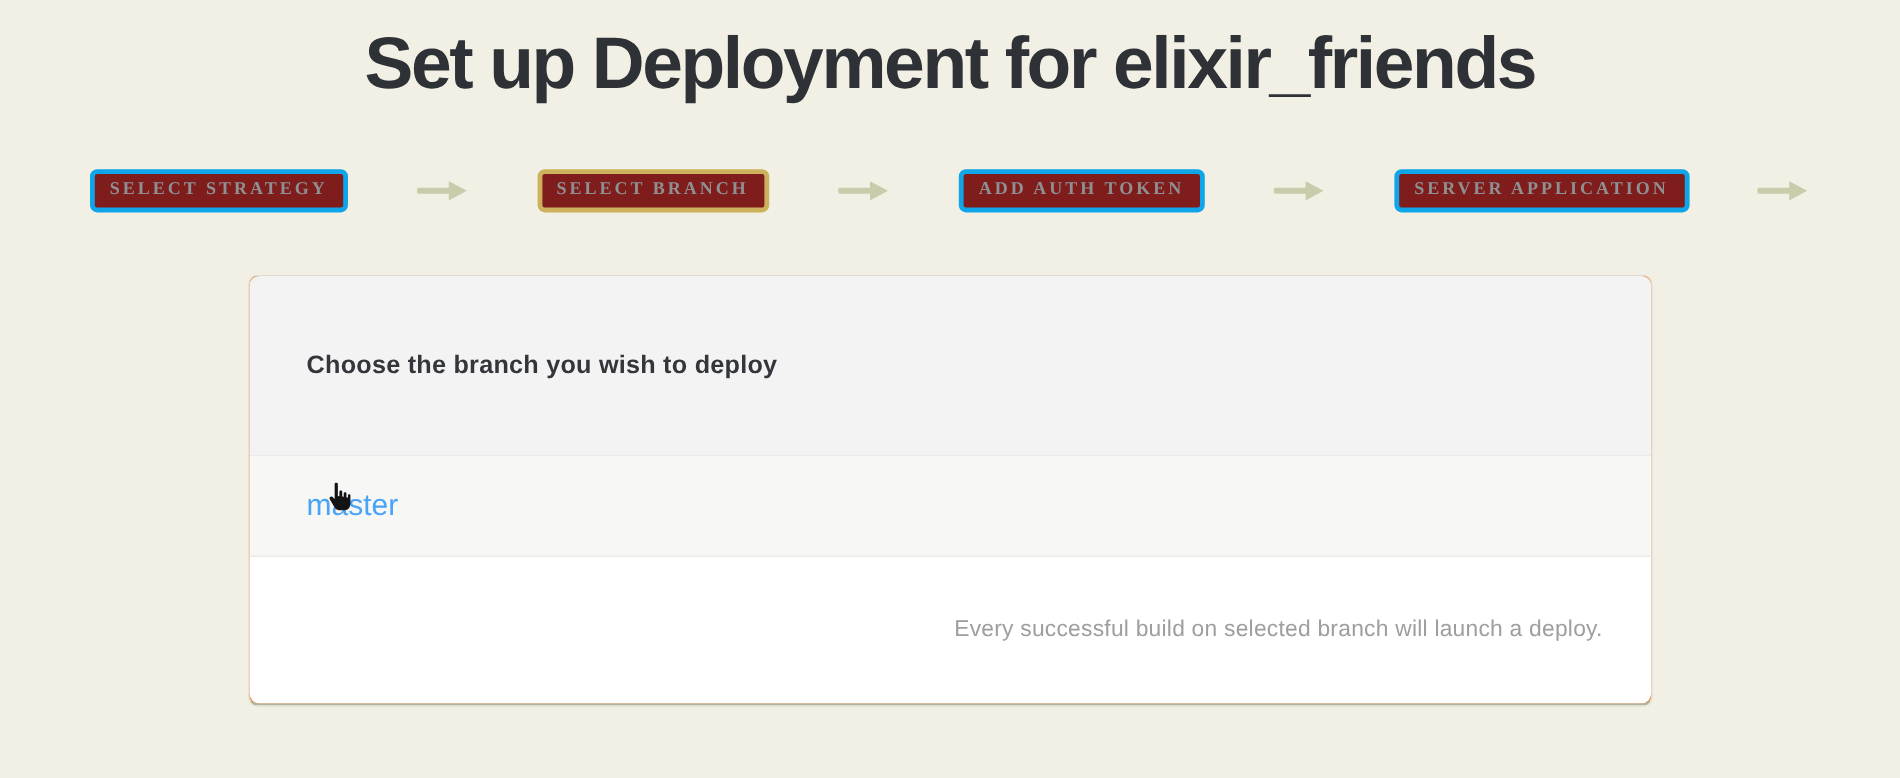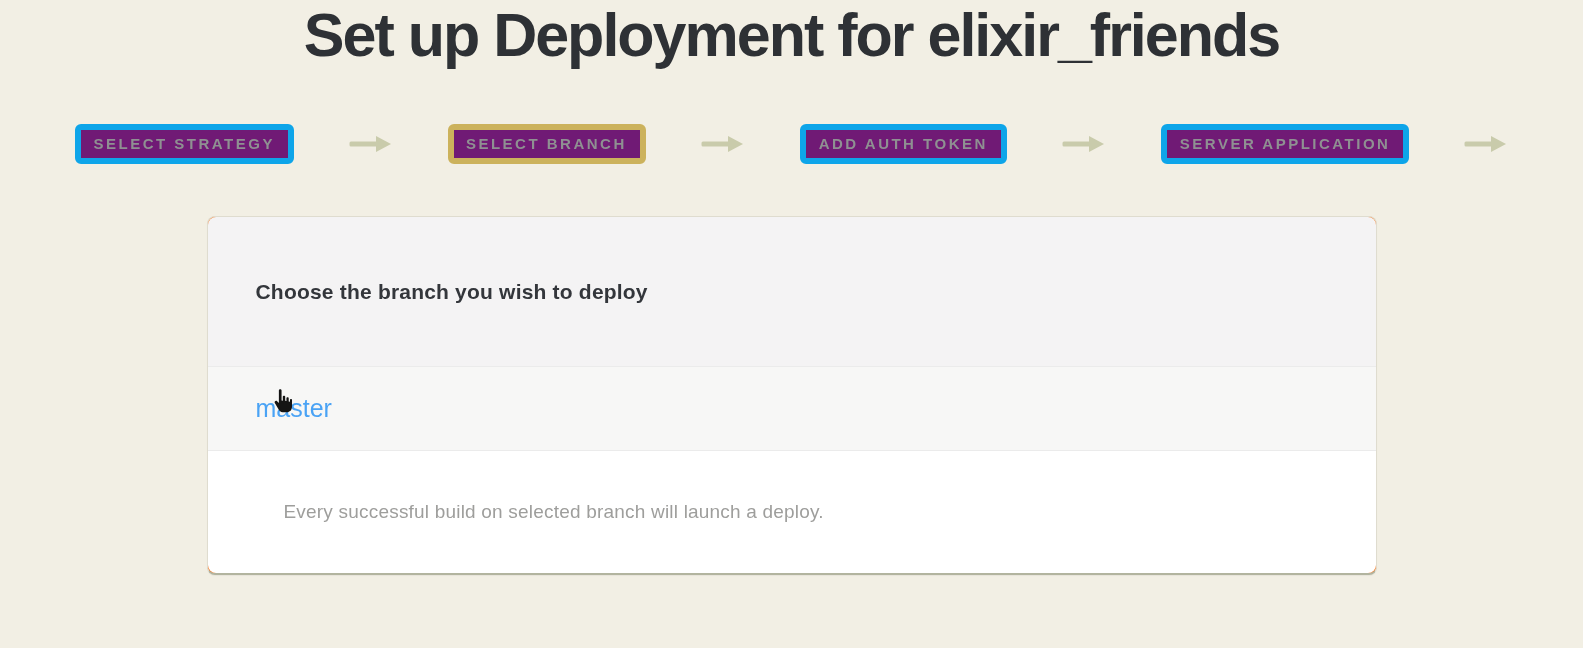--- a/index.html
+++ b/index.html
@@ -4,46 +4,47 @@
 <style>
   * { margin: 0; padding: 0; box-sizing: border-box; }
   html, body {
     width: 1583px; height: 648px;
     background: #f2efe4;
     font-family: "Liberation Sans", sans-serif;
     overflow: hidden;
   }
   
   .page-title {
-    margin-top: 0;
+    margin-top: 17px;
     text-align: center;
     font-size: 61px;
     font-weight: bold;
     letter-spacing: -2px;
     color: #2e3135;
   }
   
   .steps {
     width: 1434px;
     margin: 54px auto 0;
     display: flex;
     align-items: center;
     justify-content: space-between;
   }
   .step-pill {
     display: inline-block;
     padding: 5px 13px 6px;
-    border: 6px solid #0ea5e9;
+    border: 4px solid #0ea5e9;
     border-radius: 6px;
-    background: #701a75;
+    background: #7f1d1d;
     color: #8f9092;
     font-size: 15px;
     font-weight: bold;
     letter-spacing: 2.5px;
     white-space: nowrap;
+    font-family: Liberation Serif, serif;
   }
   .step-pill.active {
     border-color: #ccb25c;
     padding-left: 12px;
   }
   .step-arrow { flex: 0 0 auto; display: flex; align-items: center; }
   
   .card {
     width: 1170px;
     margin: 52px auto 0;
@@ -88,21 +89,22 @@
     left: 62px;
     top: 21px;
     pointer-events: none;
   }
   .card-footer {
     height: 122px;
     background: #ffffff;
     border-radius: 0 0 8px 8px;
     display: flex;
     align-items: center;
-    padding: 0 76px;
+    padding: 0 40px;
+    justify-content: flex-end;
   }
   .footer-note {
     color: #9e9e9c;
     font-size: 19px;
     letter-spacing: 0.2px;
   }
 </style>
 </head>
 <body>
 

